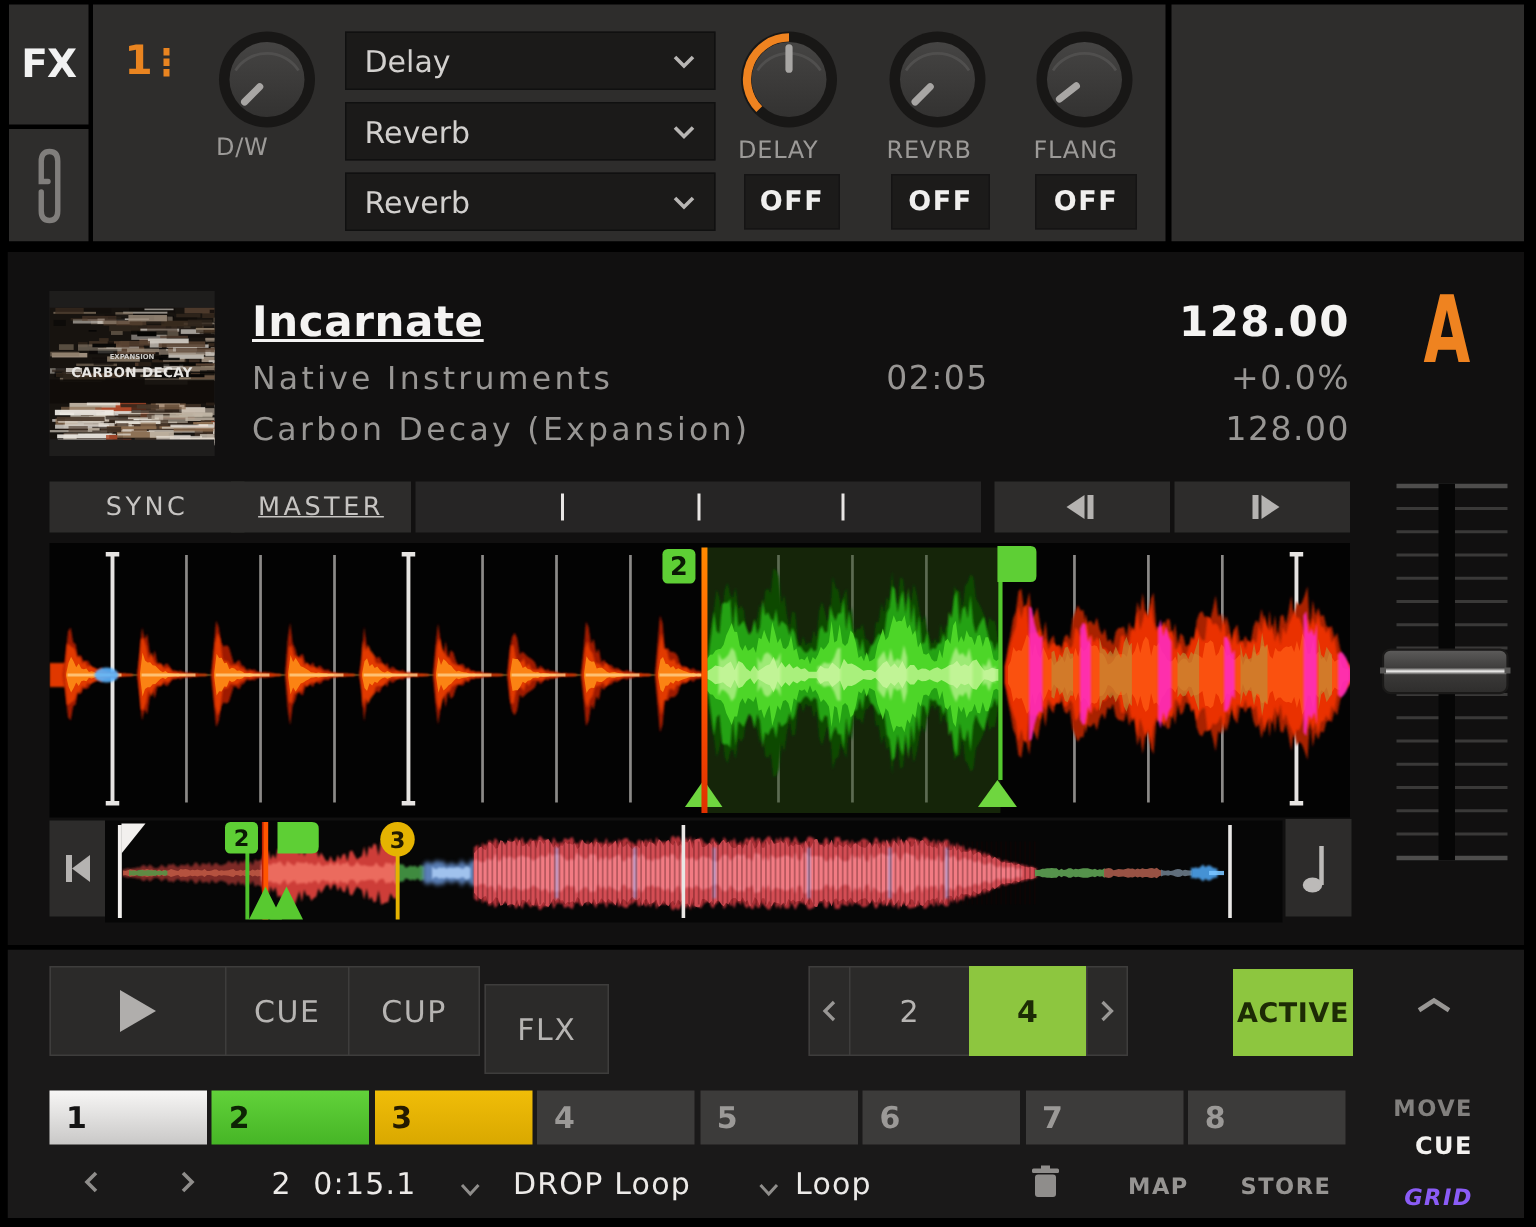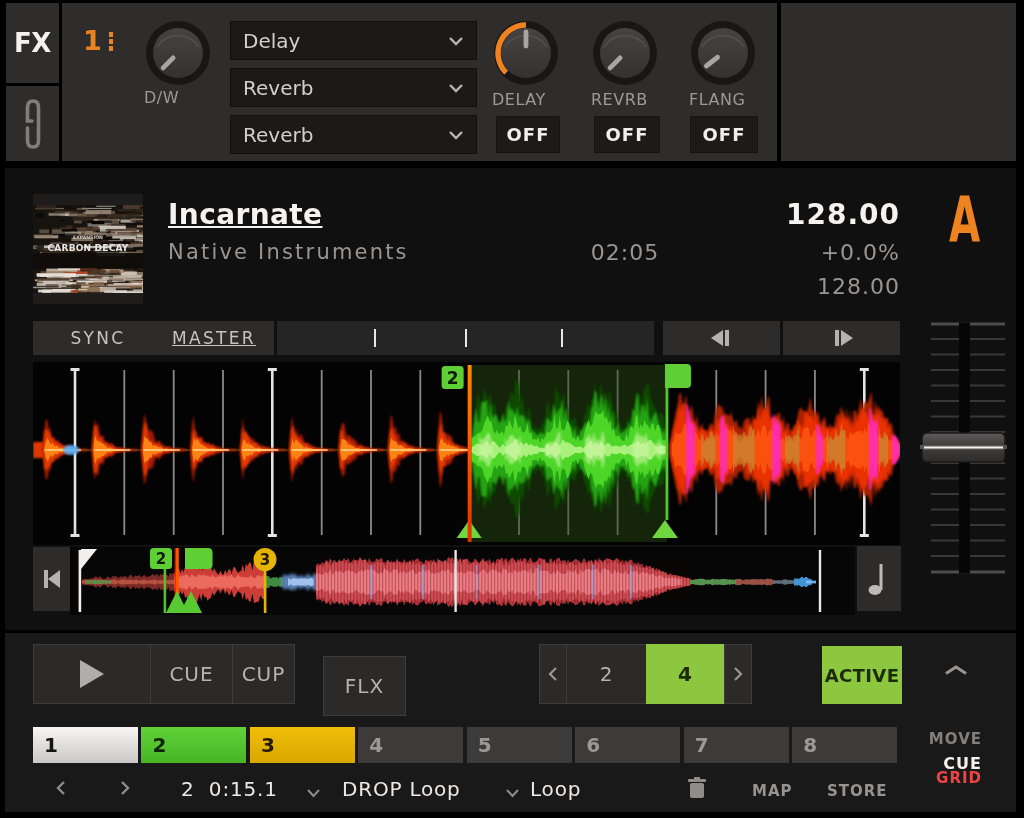--- a/index.html
+++ b/index.html
@@ -451,20 +451,21 @@
           <rect x="0" y="0" width="110" height="11" fill="#1e1d1c"></rect>
           <rect x="0" y="99" width="110" height="11" fill="#1e1d1c"></rect>
         </g>
       <text x="55" y="45" font-size="4.6" font-weight="bold" fill="#cfcdca" text-anchor="middle">EXPANSION</text>
       <text x="55" y="57" font-size="9" font-weight="bold" fill="#e8e6e3" text-anchor="middle" letter-spacing="0.2">CARBON DECAY</text>
     </svg>
   </div>
 
   <div class="abs title" style="left:168px;top:198px;text-decoration:underline;">Incarnate</div>
   <div class="abs sub" style="left:168px;top:240px;">Native Instruments</div>
+  <div class="abs sub" style="left:168px;top:274px;">Carbon Decay (Expansion)</div>
 
   <div class="abs num-sub" style="left:550px;top:240px;width:150px;text-align:center;">02:05</div>
 
   <div class="abs num-big" style="left:750px;top:198px;width:150px;">128.00</div>
   <div class="abs num-sub" style="left:750px;top:240px;width:150px;">+0.0%</div>
   <div class="abs num-sub" style="left:750px;top:274px;width:150px;">128.00</div>
 
   <div class="abs deck-letter" style="left:949px;top:183px;">A</div>
 
   <div class="abs dbtn" style="left:33px;top:321px;width:130px;height:34px;">
@@ -818,21 +819,21 @@
   <div class="abs bottom-panel" style="left:5px;top:633px;width:1011px;height:179px;"></div>
 
   <div class="abs tbtn" style="left:33px;top:644px;width:118px;height:60px;">
     <svg width="30" height="32" viewBox="0 0 30 32">
         <path d="M3 2 L27 16 L3 30 Z" fill="#b0aeac"></path>
       </svg>
   </div>
   <div class="abs tbtn" style="left:150px;top:644px;width:83px;height:60px;">
       <span>CUE</span>
     </div>
-  <div class="abs tbtn" style="left:232px;top:644px;width:63px;height:60px;">
+  <div class="abs tbtn" style="left:232px;top:644px;width:88px;height:60px;">
       <span>CUP</span>
     </div>
   <div class="abs tbtn" style="left:323px;top:644px;width:83px;height:60px;margin-top:12px;">
       <span>FLX</span>
     </div>
 
   <div class="abs tbtn" style="left:539px;top:644px;width:28px;height:60px;font-size:16px;">
     <svg width="10" height="16" viewBox="0 0 10 16">
         <path d="M8 2 L2 8 L8 14" stroke="#999795" stroke-width="2.2" fill="none"></path>
       </svg>
@@ -881,21 +882,21 @@
       <div class="abs hotcue" style="left: 683.7px; top: 727px; width: 105px; height: 36px; background: rgb(60, 59, 58); color: rgb(155, 153, 151);">
         <span>7</span>
       </div>
       <div class="abs hotcue" style="left: 792.15px; top: 727px; width: 105px; height: 36px; background: rgb(60, 59, 58); color: rgb(155, 153, 151);">
         <span>8</span>
       </div>
     </div>
 
   <div class="abs tabstack" style="left:900px;top:730px;width:82px;color:#82807e;">MOVE</div>
   <div class="abs tabstack" style="left:900px;top:754px;width:82px;color:#f4f2f0;font-size:16px;">CUE</div>
-  <div class="abs tabstack" style="left:900px;top:769px;width:82px;color:#ef4444;">GRID</div>
+  <div class="abs tabstack" style="left:900px;top:789px;width:82px;color:#8b5cf6;font-style:italic;">GRID</div>
 
   <div class="abs" style="left:50px;top:778px;">
     <svg width="22" height="20" viewBox="0 0 22 20">
         <path d="M14 4 L8 10 L14 16" stroke="#8f8d8b" stroke-width="2.4" fill="none"></path>
       </svg>
   </div>
   <div class="abs" style="left:114px;top:778px;">
     <svg width="22" height="20" viewBox="0 0 22 20">
         <path d="M8 4 L14 10 L8 16" stroke="#8f8d8b" stroke-width="2.4" fill="none"></path>
       </svg>

